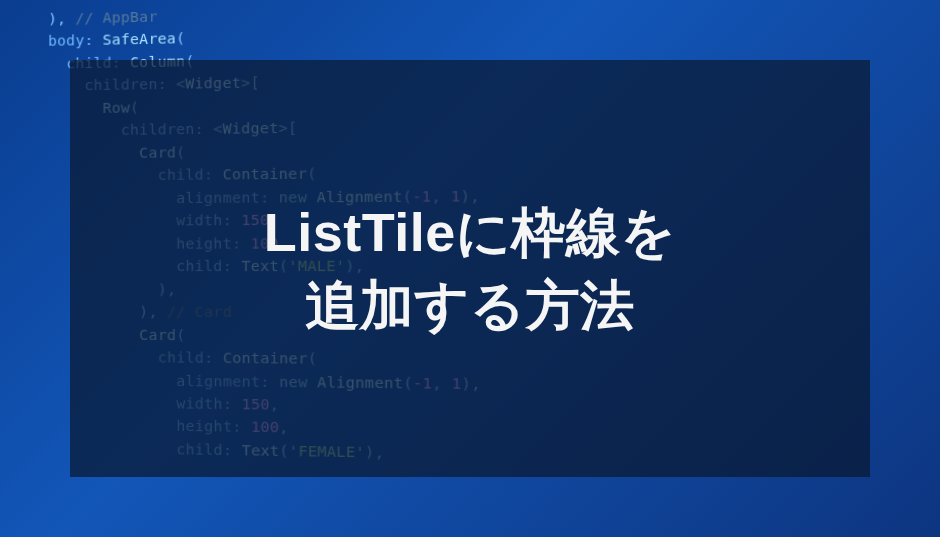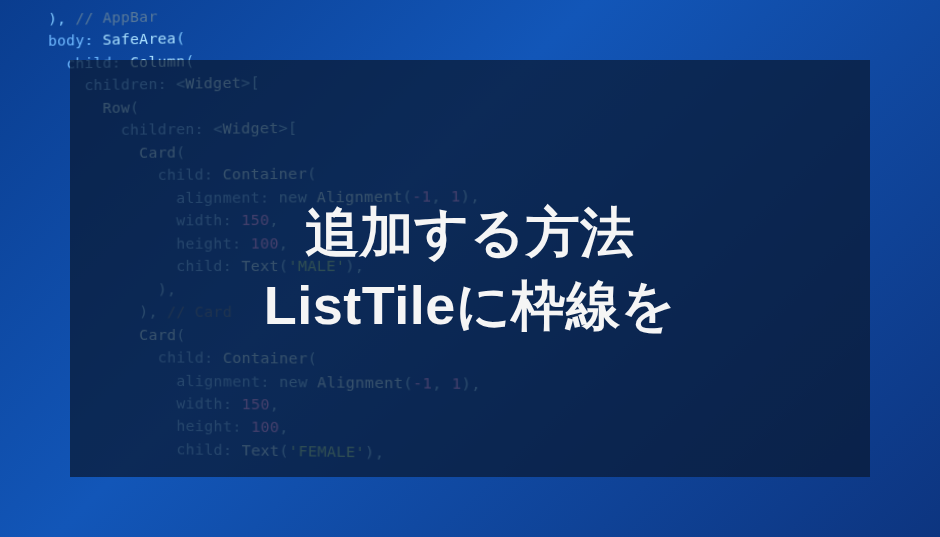--- a/index.html
+++ b/index.html
@@ -78,16 +78,16 @@
             <span class="punct">),</span> <span class="cm">// Card</span>
             <span class="cls">Card</span><span class="punct">(</span>
               <span class="prop">child:</span> <span class="cls">Container</span><span class="punct">(</span>
                 <span class="prop">alignment:</span> <span class="kw">new</span> <span class="cls">Alignment</span><span class="punct">(</span><span class="num">-1</span><span class="punct">,</span> <span class="num">1</span><span class="punct">),</span>
                 <span class="prop">width:</span> <span class="num">150</span><span class="punct">,</span>
                 <span class="prop">height:</span> <span class="num">100</span><span class="punct">,</span>
                 <span class="prop">child:</span> <span class="cls">Text</span><span class="punct">(</span><span class="str">'FEMALE'</span><span class="punct">),</span></div>
 
 <div class="overlay">
   <div class="title">
+    <div>ListTileに枠線を</div>
     <div>追加する方法</div>
-    <div>ListTileに枠線を</div>
   </div>
 </div>
 
 </body></html>

